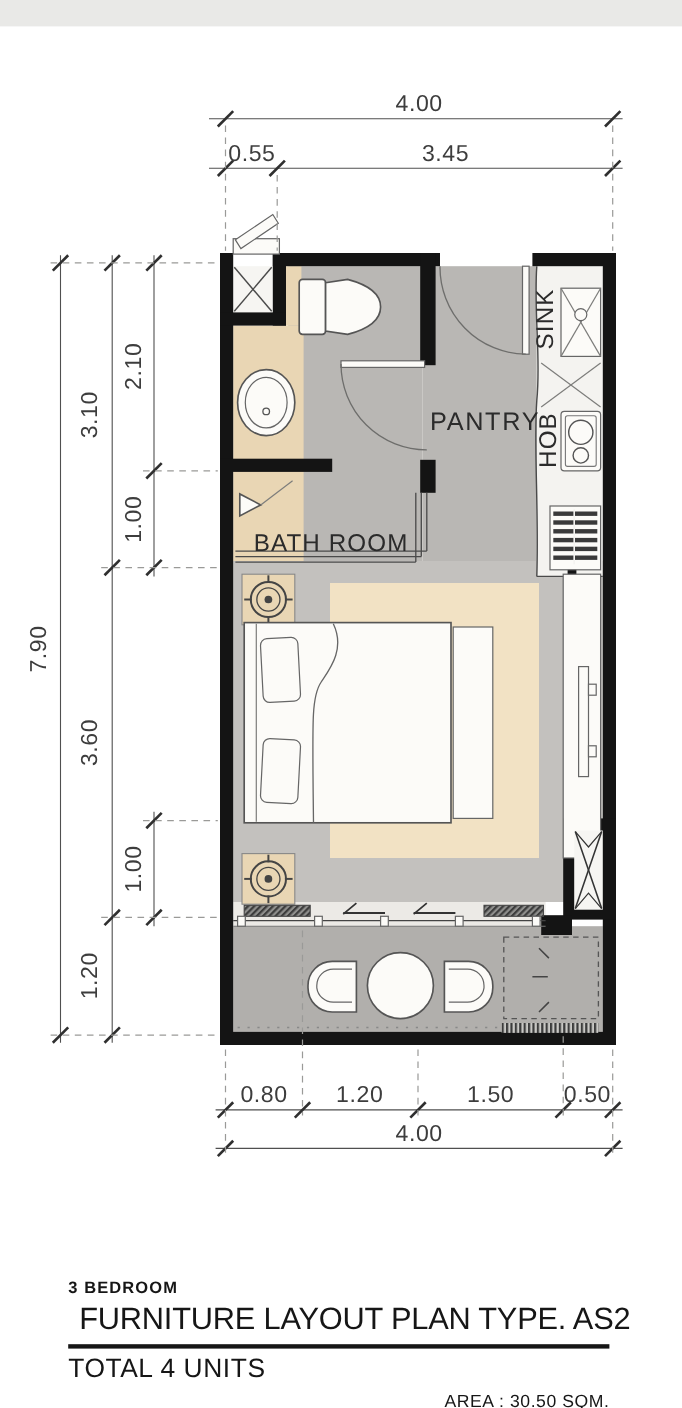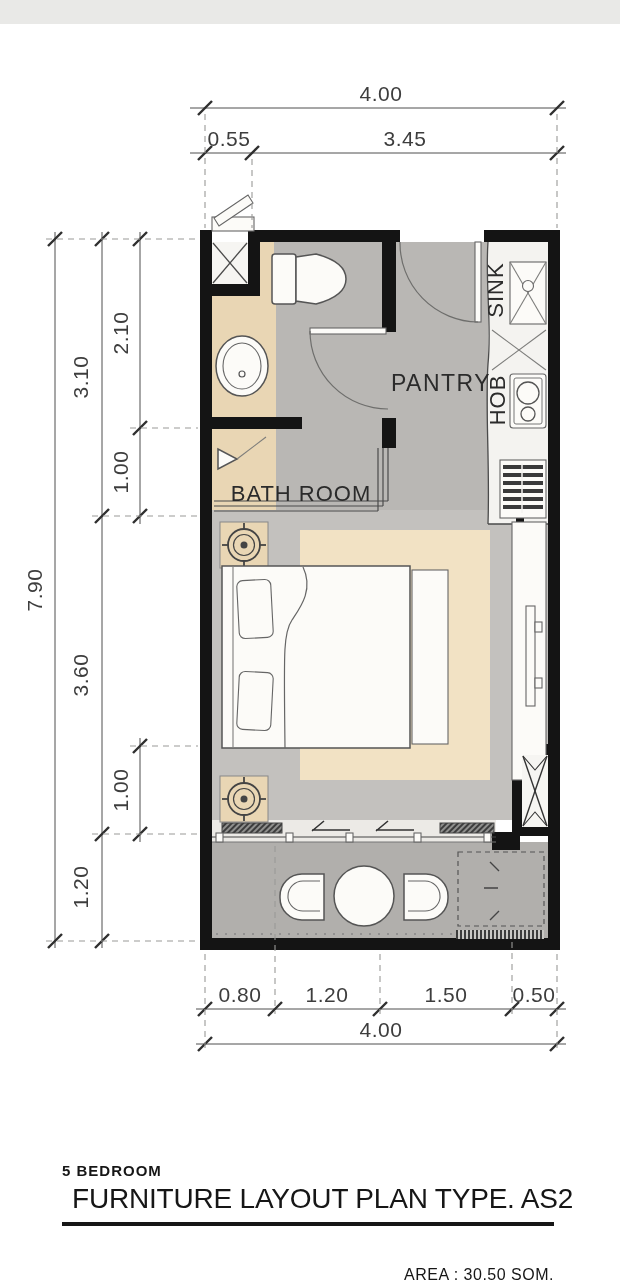--- a/index.html
+++ b/index.html
@@ -283,19 +283,20 @@
     <text x="534" y="978" class="dimtxt">0.50</text>
     <text x="381" y="1013" class="dimtxt">4.00</text>
 
     <text x="441" y="367" class="roomtxt">PANTRY</text>
     <text x="301" y="477" class="roomtxt-sm">BATH ROOM</text>
     <text transform="translate(503 266) rotate(-90)" class="roomtxt-sm">SINK</text>
     <text transform="translate(505 376) rotate(-90)" class="roomtxt-sm">HOB</text>
   </g>
 </svg>
 
-  <div class="tb tb-unit">5 BEDROOM</div>
+  <div class="tb tb-unit">3 BEDROOM</div>
   <div class="tb tb-title">FURNITURE LAYOUT PLAN TYPE. AS2</div>
   <div class="tb-rule"></div>
+  <div class="tb tb-units">TOTAL 4 UNITS</div>
   <div class="tb tb-area">AREA : 30.50 SQM.</div>
 
   <div class="scan-band"></div>
 </div>
 
 </body></html>

